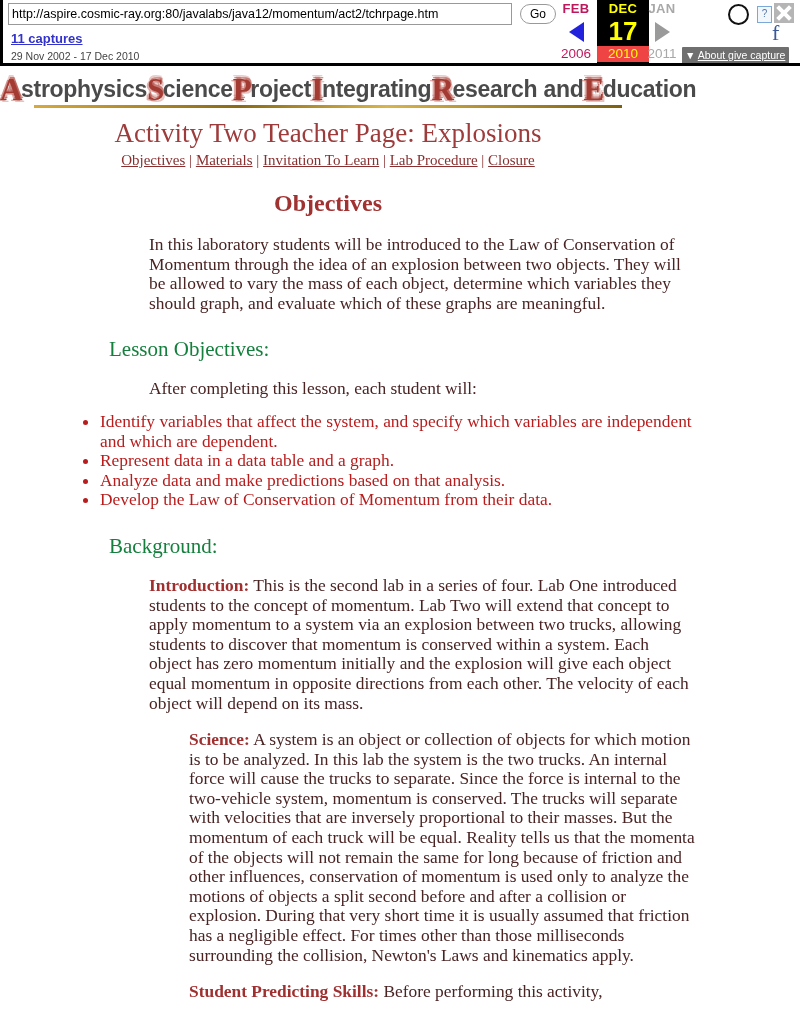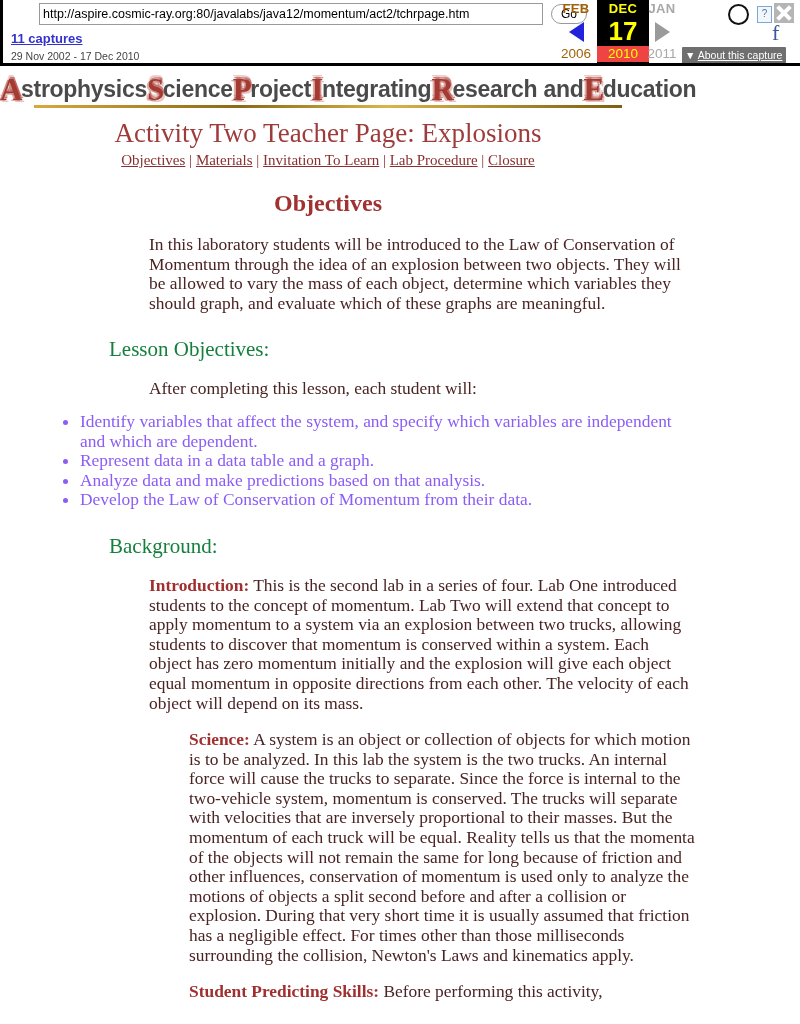--- a/index.html
+++ b/index.html
@@ -43,21 +43,20 @@
     width: 496px;
     height: 18px;
     font-family: "Liberation Sans", sans-serif;
     font-size: 12.5px;
     line-height: 18px;
     padding: 1px 3px;
     border: 1px solid #999;
     background: #fff;
     color: #000;
     box-sizing: content-box;
-    margin-left: 31px;
   }
   .wb-go {
     margin-left: 8px;
     font-family: "Liberation Sans", sans-serif;
     font-size: 12px;
     padding: 2px 9px;
     border: 1px solid #999;
     background: #fff;
     color: #000;
     cursor: pointer;
@@ -105,21 +104,21 @@
   }
   .wb-mid {
     height: 30px;
     line-height: 30px;
   }
   .wb-yr {
     font-size: 13.5px;
     font-weight: normal;
     line-height: 16px;
   }
-  .prev .wb-mon, .prev .wb-yr { color: #a16207; }
+  .prev .wb-mon, .prev .wb-yr { color: #be185d; }
   .cur  .wb-mon { color: #ffff00; background: #000; }
   .cur  .wb-day { color: #ffff00; font-size: 26px; font-weight: bold; line-height: 30px; }
   .cur  .wb-yr  { color: #ffff00; background: #ef4444; }
   .next .wb-mon, .next .wb-yr { color: #a8a8a8; }
   .arrow-left {
     display: inline-block;
     width: 0; height: 0;
     border-top: 10px solid transparent;
     border-bottom: 10px solid transparent;
     border-right: 15px solid #2222dd;
@@ -278,25 +277,25 @@
     font-weight: normal;
     color: #15803d;
     line-height: 24px;
   }
   .runin {
     font-weight: bold;
     color: #a03030;
   }
   ul.bullets {
     margin: 13px 0 0 0;
-    padding: 0 105px 0 80px;
+    padding: 0 105px 0 100px;
     list-style: disc;
     font-size: 17.4px;
     line-height: 19.6px;
-    color: #8b5cf6;
+    color: #b91c1c;
   }
   ul.bullets li { margin: 0 0 0 0; padding: 0; }
   .para.tight { margin-top: 17px; margin-left: 40px; }
 </style>
 </head>
 <body>
 
 <div id="wayback-bar">
   <div id="wb-left-rule"></div>
 
@@ -334,21 +333,21 @@
 
   <div class="wb-icons">
     <div class="ic-circle"></div>
     <div class="ic-broken">?</div>
     <div class="ic-close"></div>
     <div class="ic-fb">f</div>
   </div>
 
   <div class="wb-about">
     <span>▼</span>
-    <u>About this capture</u>
+    <u>About give capture</u>
   </div>
 </div>
 
 <div id="logo-wrap">
   <div class="logo-line">
     <span><span class="logo-cap">A</span><span>strophysics</span></span><span><span class="logo-cap">S</span><span>cience</span></span><span><span class="logo-cap">P</span><span>roject</span></span><span><span class="logo-cap">I</span><span>ntegrating</span></span><span><span class="logo-cap">R</span><span>esearch and</span></span><span><span class="logo-cap">E</span><span>ducation</span></span>
   </div>
   <div class="logo-rule"></div>
 </div>
 

